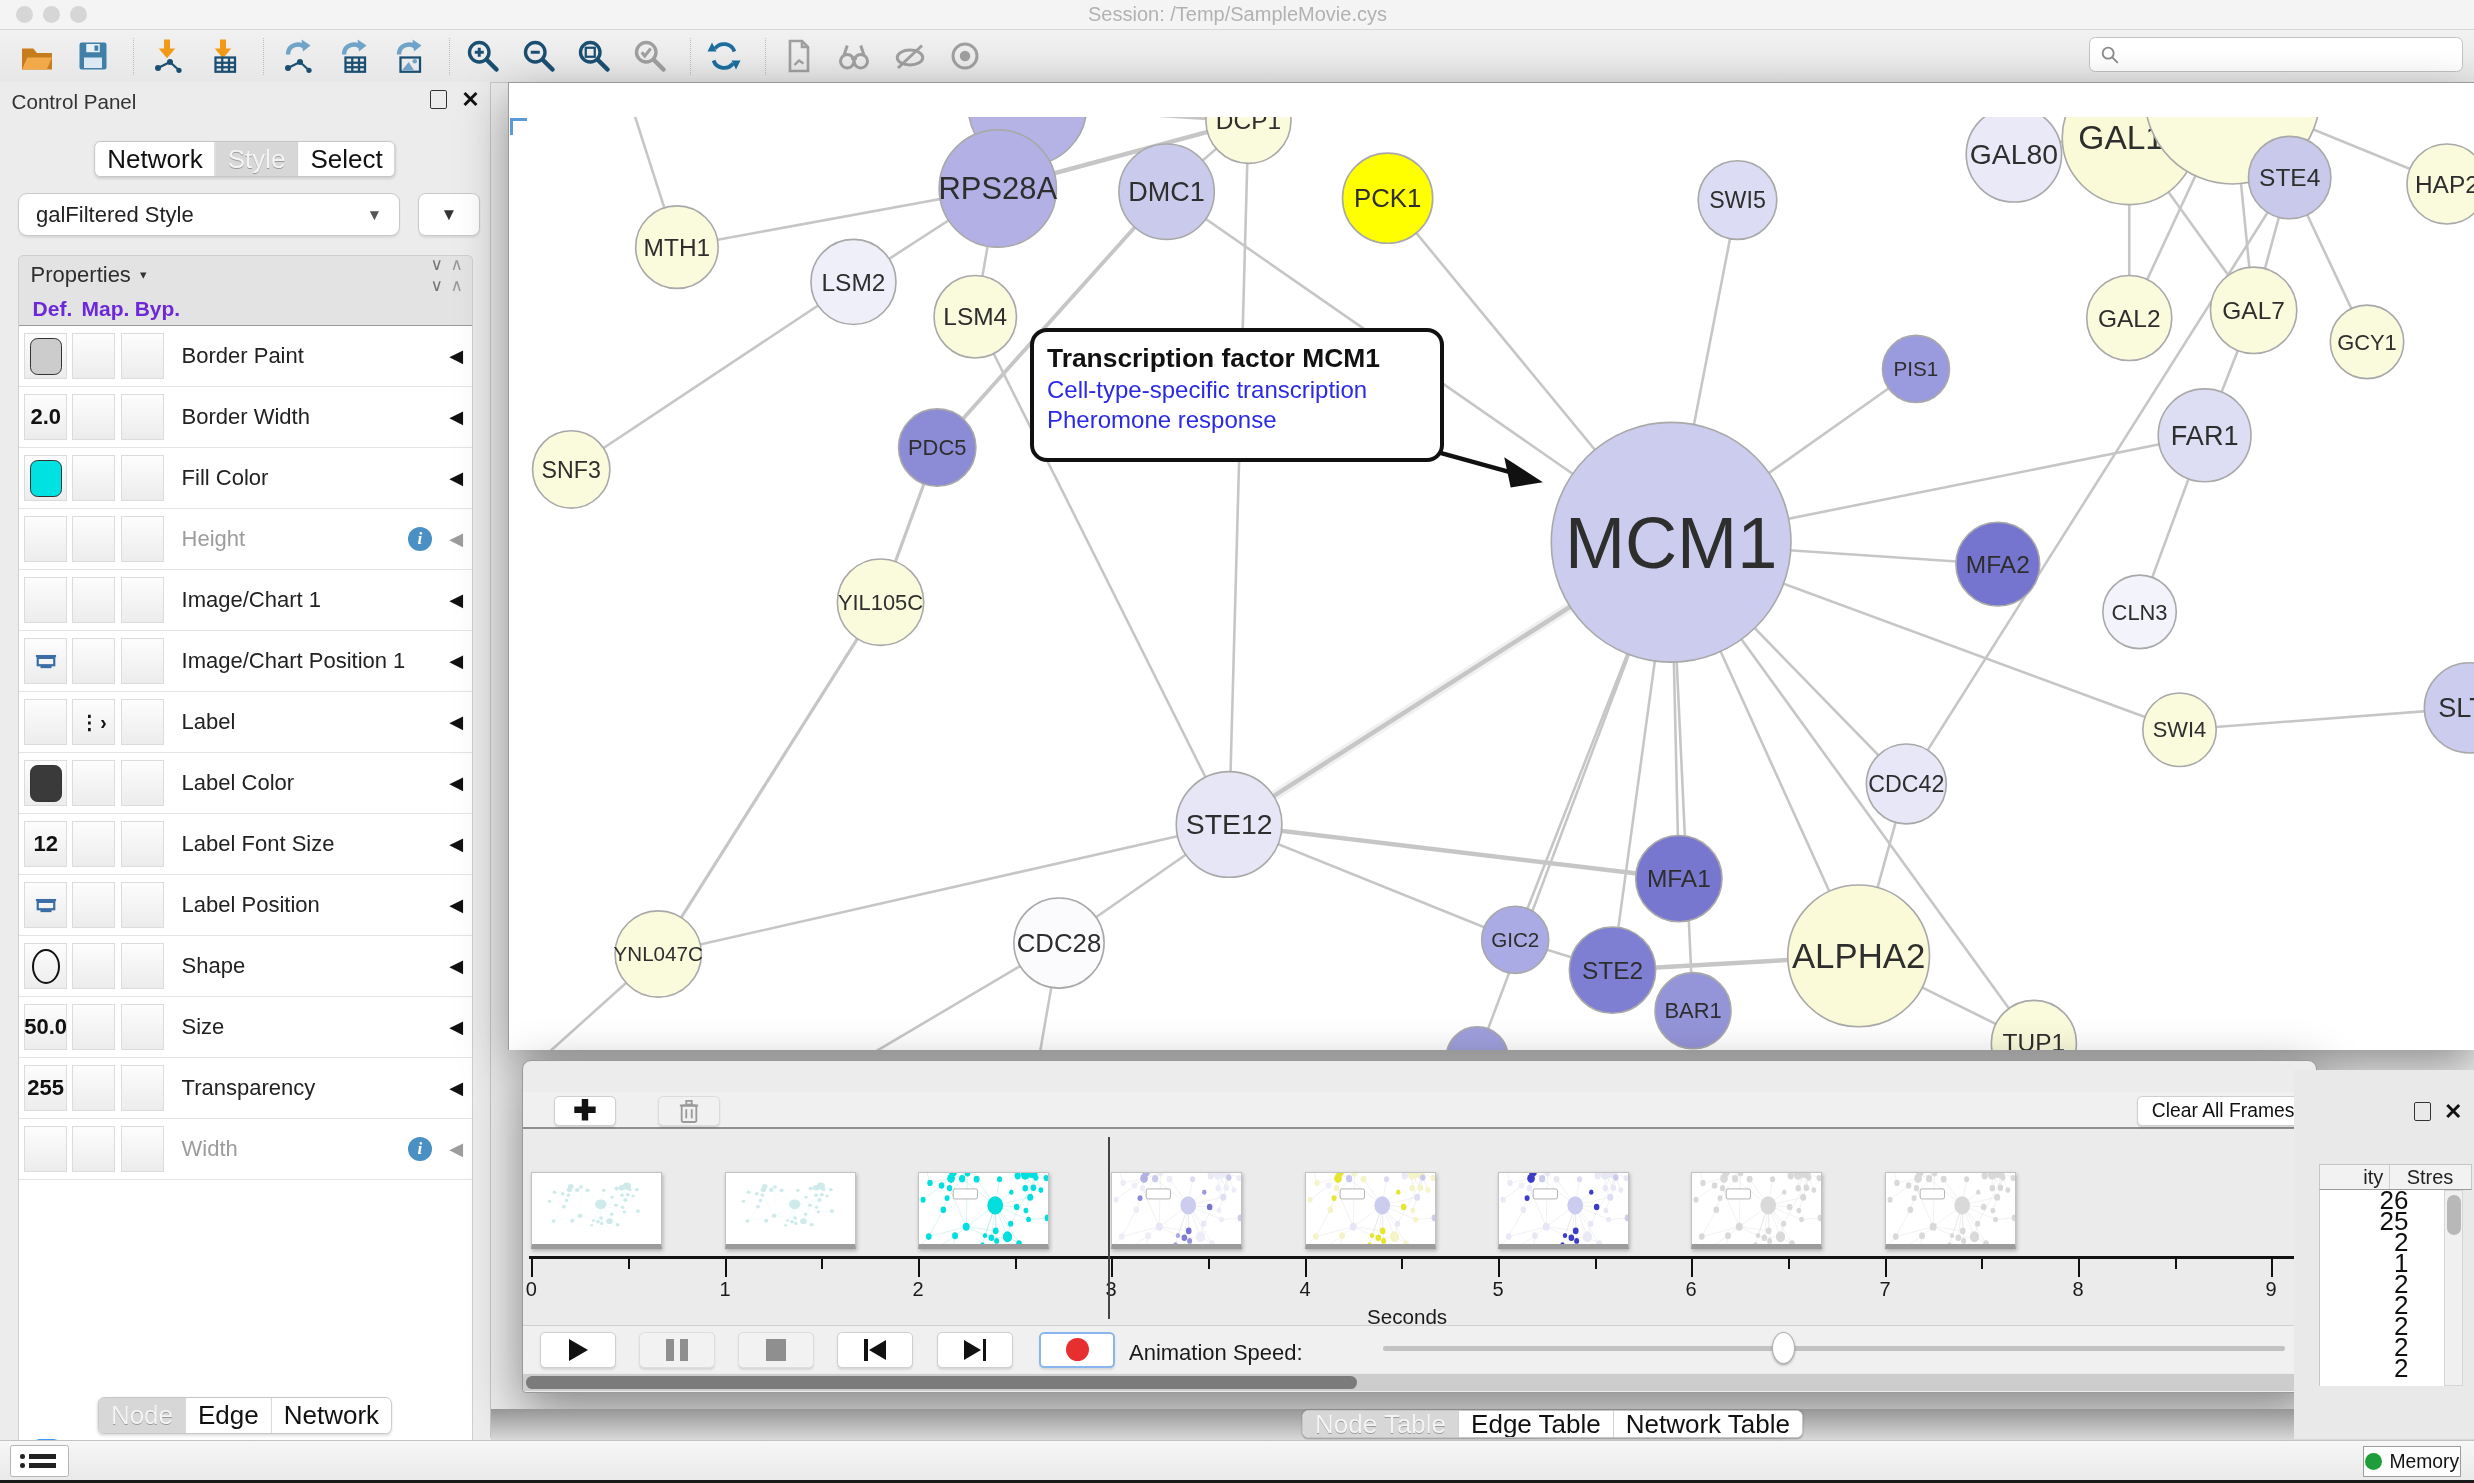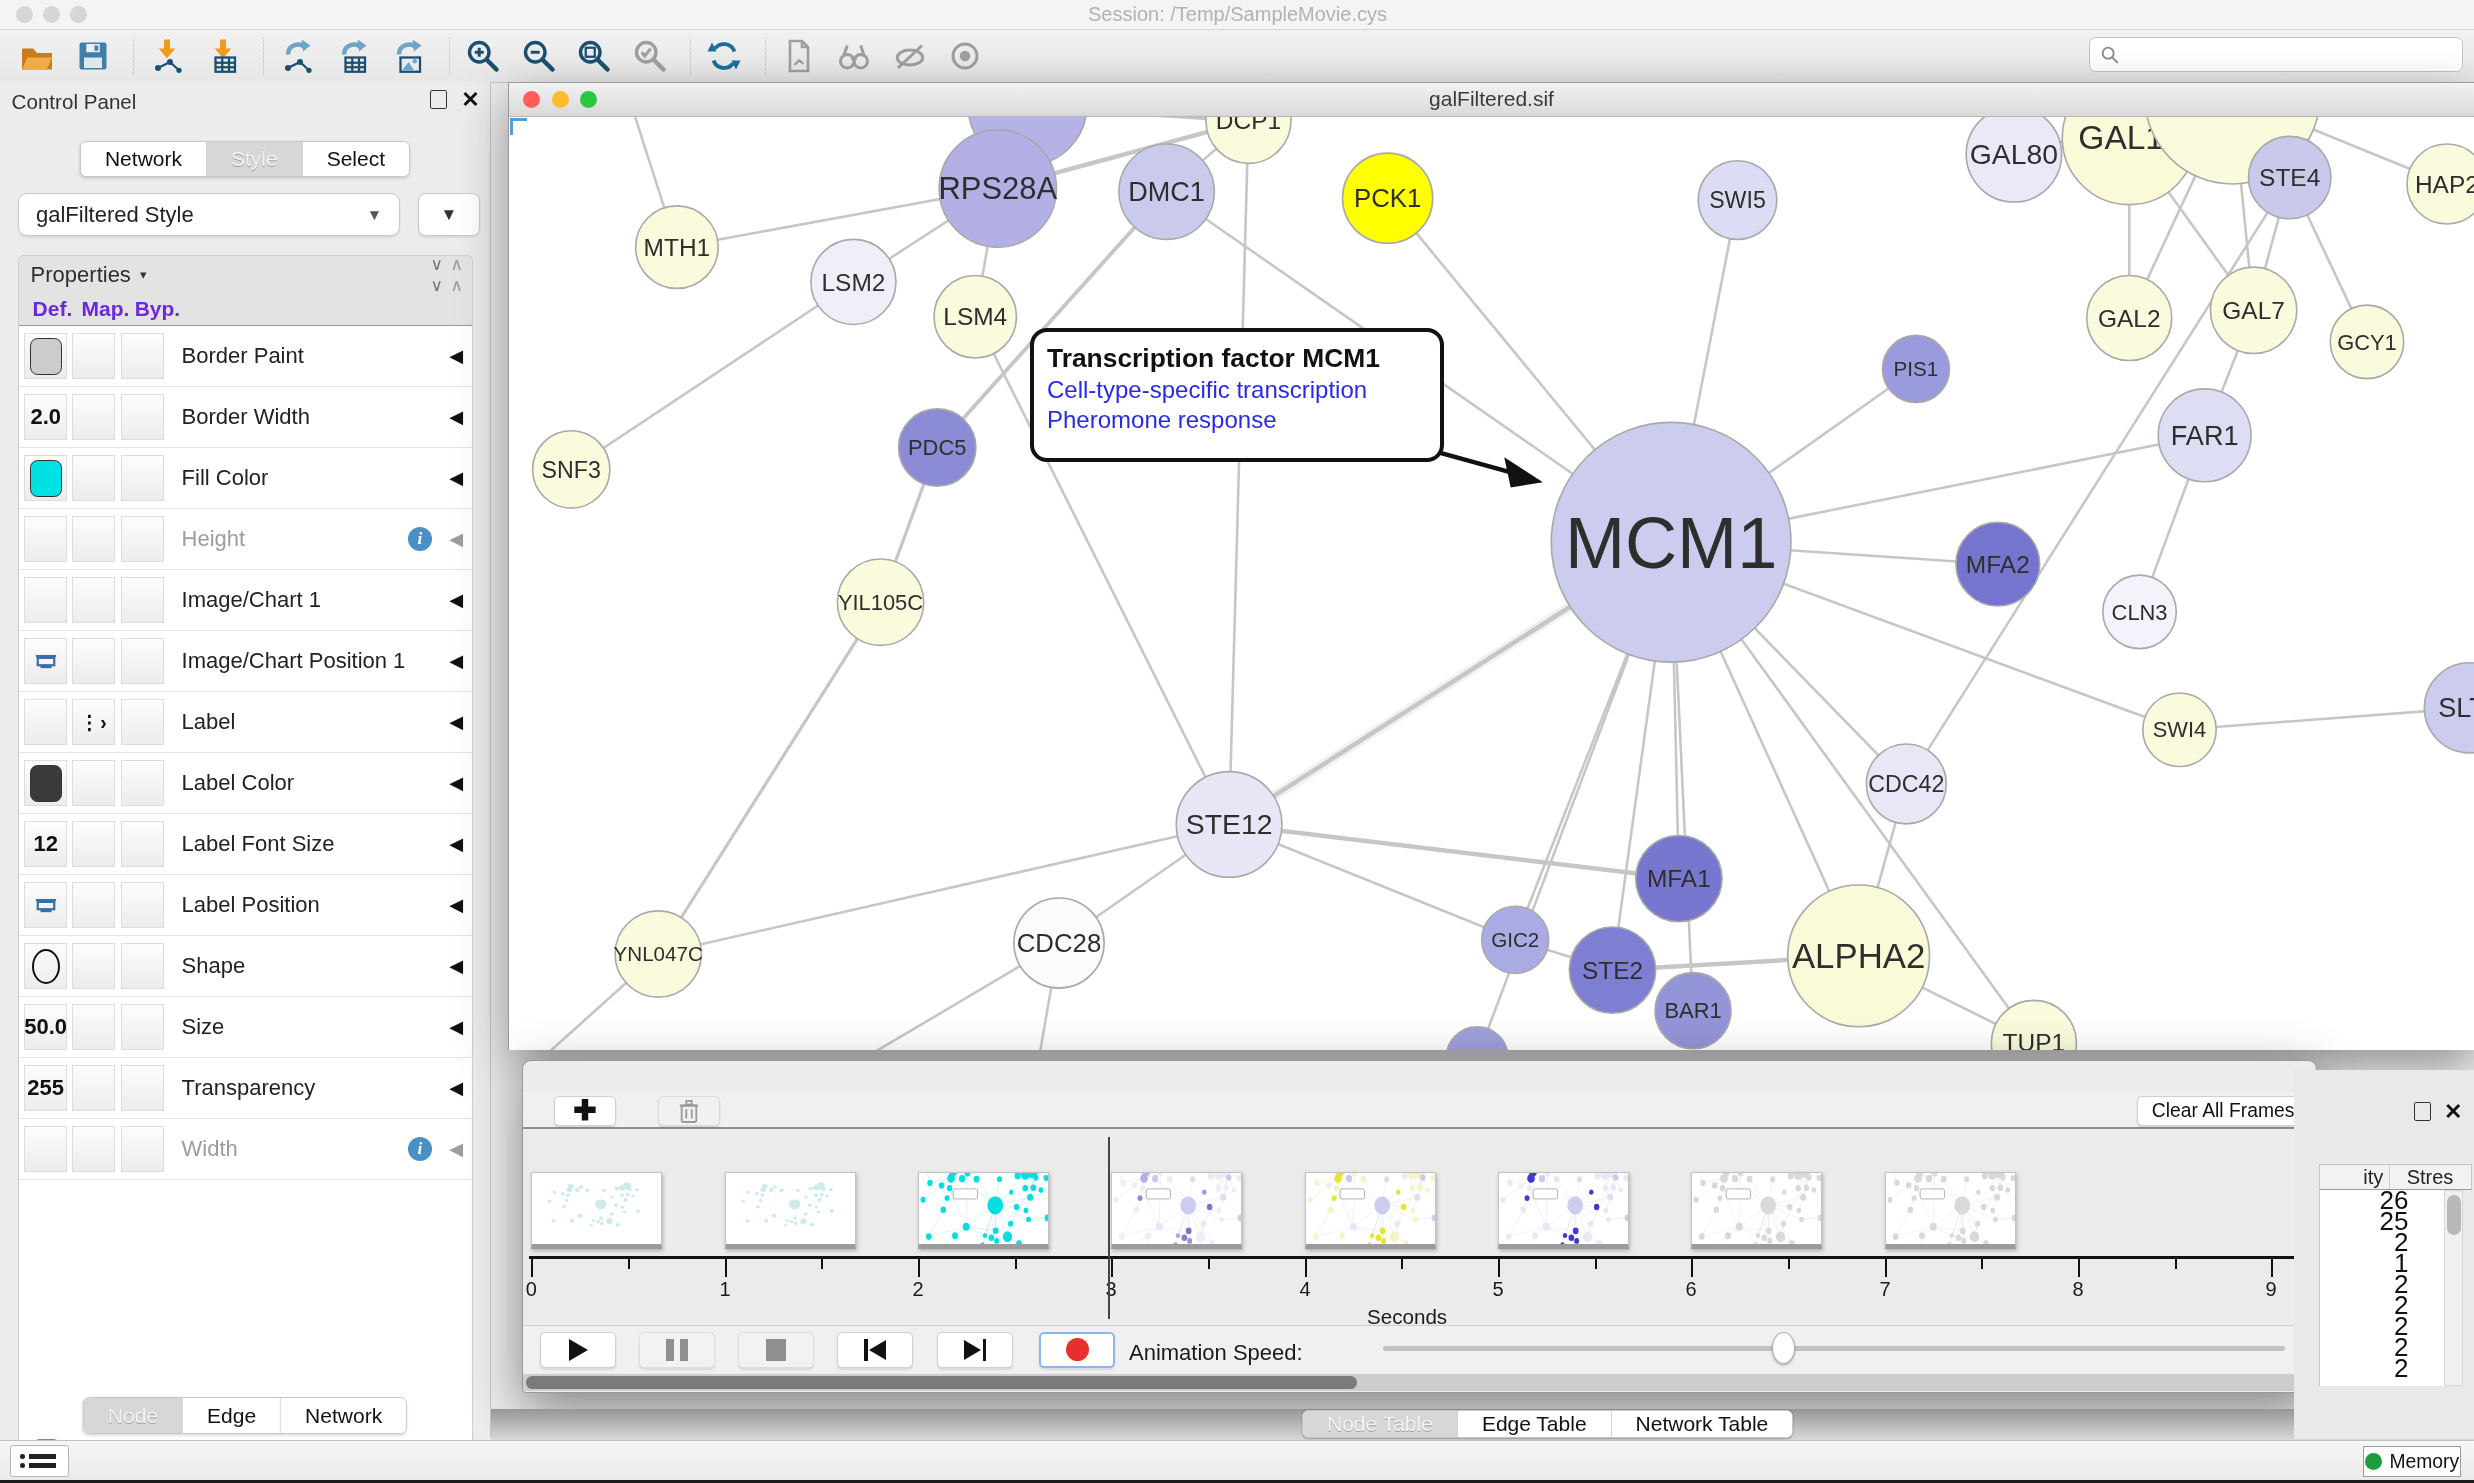--- a/index.html
+++ b/index.html
@@ -25,21 +25,21 @@
   .searchbox svg{width:22px;height:22px;}
 
   
   .control-panel{left:0;top:82px;width:491px;height:1356px;background:#ececec;border-right:1.3px solid #c6c6c6;}
   .cp-title{left:11.6px;top:7.7px;font-size:20.6px;color:#333;}
   .cp-winbtns{right:10.3px;top:7.7px;display:flex;gap:14px;align-items:center;}
   .float-glyph{width:17px;height:19.3px;border:1.9px solid #333;border-radius:1.9px;display:inline-block;}
   .close-glyph{font-size:22px;font-weight:bold;color:#111;line-height:19.3px;}
   .seg{display:flex;border:1.3px solid #c6c6c6;border-radius:6.4px;overflow:hidden;background:#fff;
     box-shadow:0 1.3px 2.6px rgba(0,0,0,.12);}
-  .seg .seg-item{font-size:21px;color:#111;padding:0 24px;display:flex;align-items:center;justify-content:center;
+  .seg .seg-item{font-size:26px;color:#111;padding:0 12px;display:flex;align-items:center;justify-content:center;
     border-right:1.3px solid #d2d2d2;background:#fff;white-space:nowrap;}
   .seg .seg-item:last-child{border-right:none;}
   .seg .sel{background:#d7d7d7;color:#f4f4f4;text-shadow:0 0.6px 0.6px #9a9a9a;}
   .cp-tabs{left:50%;transform:translateX(-50%);top:59px;height:36px;}
   .style-select{left:18px;top:111px;width:382px;height:43px;background:#fff;border:1.3px solid #c9c9c9;border-radius:9px;
     display:flex;align-items:center;padding:0 17px;font-size:22px;color:#222;box-shadow:0 1.3px 1.9px rgba(0,0,0,.08);}
   .style-select .caret{margin-left:auto;font-size:15.5px;color:#555;}
   .style-menu-btn{left:418px;top:111px;width:62px;height:43px;background:#fff;border:1.3px solid #c9c9c9;border-radius:7.7px;
     display:flex;align-items:center;justify-content:center;font-size:17px;color:#333;box-shadow:0 1.3px 1.9px rgba(0,0,0,.08);}
   .props-box{left:18px;top:173px;width:455px;height:1200px;background:#e3e3e3;border:1.3px solid #cfcfcf;border-radius:5.2px;}
@@ -475,28 +475,20 @@
     </div>
   </div>
   <div class="abs seg cp-bottom-tabs" id="cp-bottom-tabs">
       <span class="seg-item sel">Node</span>
       <span class="seg-item">Edge</span>
       <span class="seg-item">Network</span>
     </div>
 </div>
 
 <div class="abs net-window">
-  <div class="abs net-titlebar">
-    <div class="abs win-lights">
-      <span class="tl tl-red"></span>
-      <span class="tl tl-yel"></span>
-      <span class="tl tl-grn"></span>
-    </div>
-    <div class="title">galFiltered.sif</div>
-  </div>
   <div class="abs net-canvas">
     <div class="abs corner-mark"></div>
     <svg id="net-svg" width="1966" height="933" viewBox="0 0 3050 1448">
         <line x1="1803" y1="660" x2="1117" y2="1098" stroke="#f1f1f1" stroke-width="16"></line>
         <line x1="804" y1="-17" x2="758" y2="111" stroke="#c6c6c6" stroke-width="4"></line>
         <line x1="804" y1="-17" x2="1147" y2="6" stroke="#c6c6c6" stroke-width="7"></line>
         <line x1="758" y1="111" x2="1147" y2="6" stroke="#c6c6c6" stroke-width="7"></line>
         <line x1="1020" y1="116" x2="1147" y2="6" stroke="#c6c6c6" stroke-width="4"></line>
         <line x1="758" y1="111" x2="534" y2="256" stroke="#c6c6c6" stroke-width="4"></line>
         <line x1="758" y1="111" x2="723" y2="310" stroke="#c6c6c6" stroke-width="4"></line>

